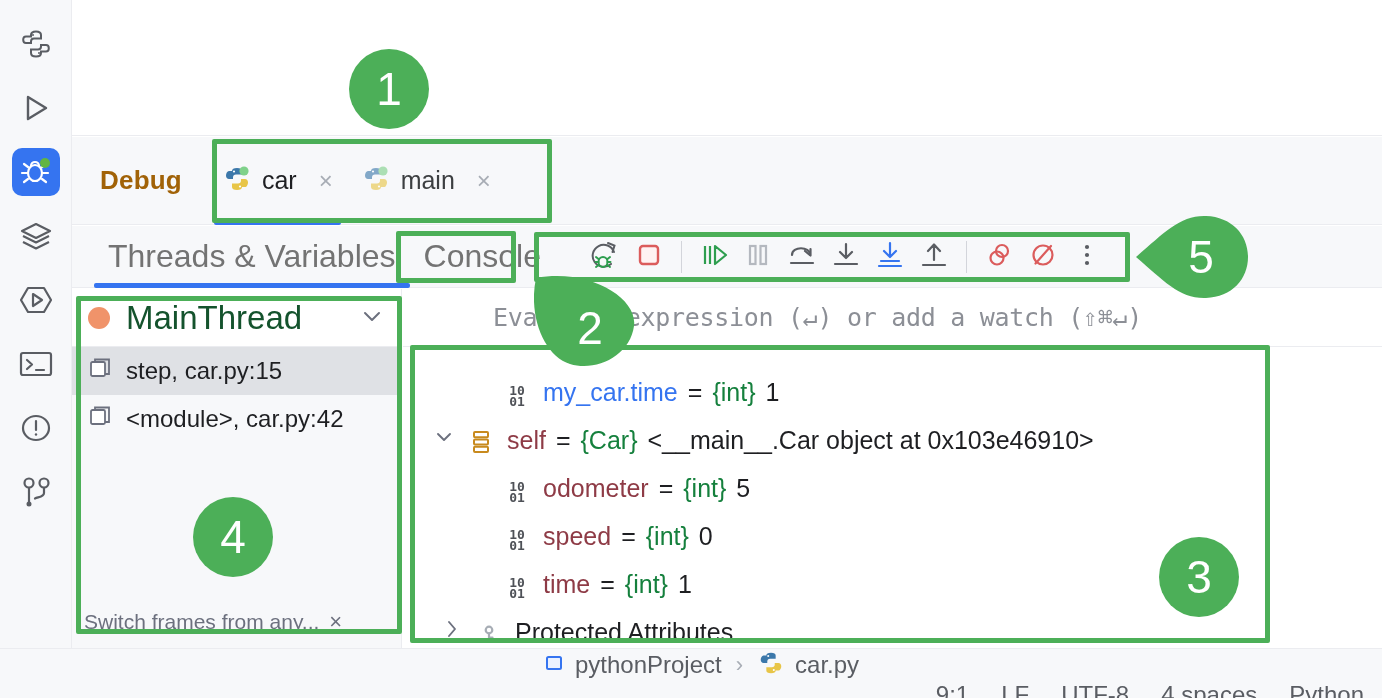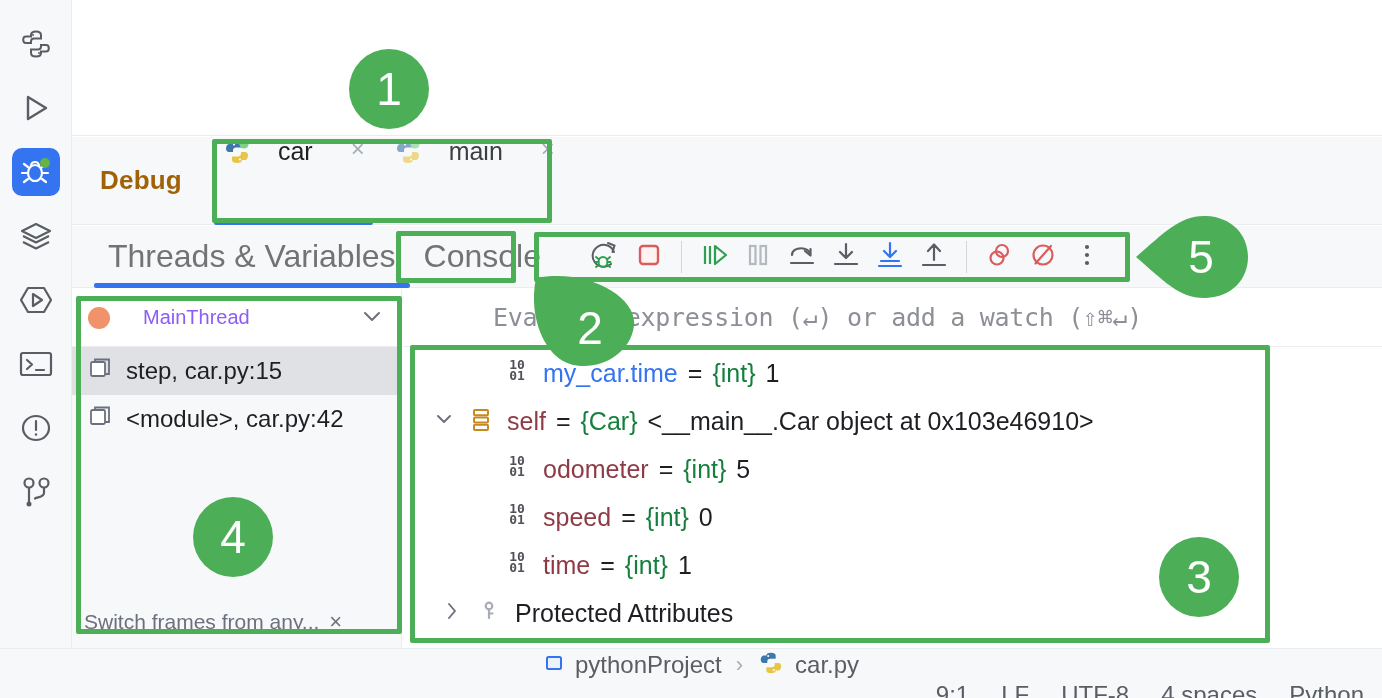--- a/index.html
+++ b/index.html
@@ -41,22 +41,22 @@
     position: absolute; left: 0; top: 137px; right: 0; height: 88px;
     background: #F7F8FA; border-bottom: 1px solid #EBECF0;
     display: flex; align-items: center;
   }
   .debug-title {
     font-size: 26px; font-weight: bold; color: #a16207;
     margin-left: 28px; letter-spacing: .2px;
   }
   .run-tabs { display: flex; align-items: center; margin-left: 26px; height: 88px; }
   .run-tab {
-    display: flex; align-items: flex-start; height: 88px;
-    padding: 0 14px; position: relative; gap: 26px;
+    display: flex; align-items: center; height: 88px;
+    padding: 0 14px; position: relative; gap: 10px;
   }
   .run-tab .label { font-size: 25px; color: #1E1F22; }
   .run-tab.inactive .label { color: #3C3F41; }
   .run-tab .tab-close {
     font-size: 24px; color: #A8ADB5; margin-left: 12px; line-height: 1;
   }
   .run-tab .underline {
     position: absolute; left: 6px; right: 6px; bottom: 0;
     height: 5px; background: #3574F0; border-radius: 2px;
   }
@@ -89,21 +89,21 @@
     background: #F7F8FA; border-right: 1px solid #EBECF0;
   }
   .thread-select {
     height: 58px; background: #FFFFFF; display: flex; align-items: center;
     padding: 0 16px; border-bottom: 1px solid #EBECF0;
   }
   .thread-dot {
     width: 22px; height: 22px; border-radius: 50%;
     background: #F0936A; flex: none;
   }
-  .thread-name { font-size: 20px; color: #8b5cf6; margin-left: 33px; flex: 1; }
+  .thread-name { font-size: 33px; color: #14532d; margin-left: 16px; flex: 1; }
   .frame-row {
     height: 48px; display: flex; align-items: center; padding-left: 16px;
     font-size: 24px; color: #1E1F22; gap: 12px; white-space: nowrap;
   }
   .frame-row.selected { background: #DFE1E5; }
   .frames-footer {
     position: absolute; left: 0; right: 0; bottom: 4px; height: 44px;
     display: flex; align-items: center; padding: 0 12px;
     font-size: 21px; color: #6C707E;
   }
@@ -113,21 +113,21 @@
   .vars-panel {
     position: absolute; left: 331px; top: 289px; right: 0; bottom: 0;
     background: #FFFFFF;
   }
   .eval-bar {
     height: 58px; display: flex; align-items: center; padding-left: 90px;
     font-family: "DejaVu Sans Mono", monospace; font-size: 25px; color: #8C8F96;
     border-bottom: 1px solid #EBECF0; letter-spacing: -0.3px;
   }
   .var-row {
-    display: flex; align-items: flex-start; height: 48px;
+    display: flex; align-items: flex-end; height: 48px;
     font-size: 25px; color: #1E1F22; white-space: nowrap;
   }
   .var-rows { padding-top: 12px; }
   .arrow {
     width: 34px; text-align: center; color: #6C707E; font-size: 22px; flex: none;
   }
   .vicon { width: 40px; display:flex; align-items:center; justify-content:center; flex: none; }
   .vname { margin-left: 6px; }
   .vname.watch { color: #3574F0; }
   .vname.attr  { color: #8E3B46; }

